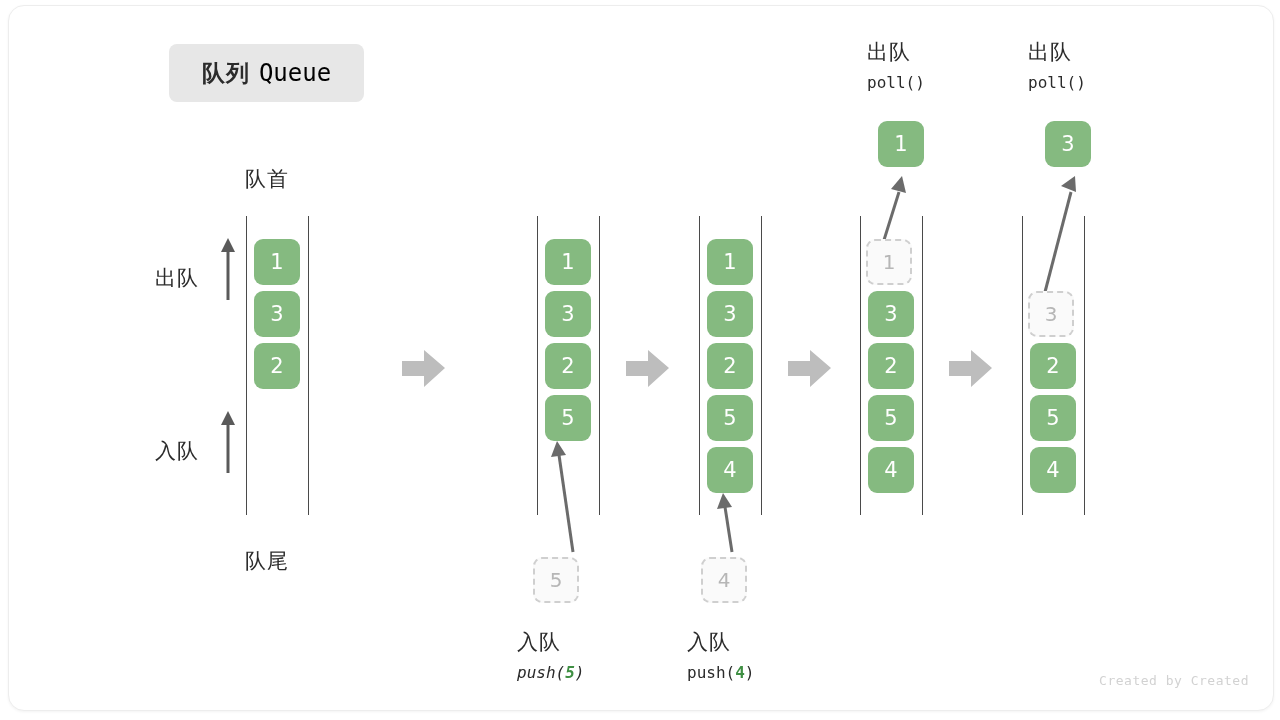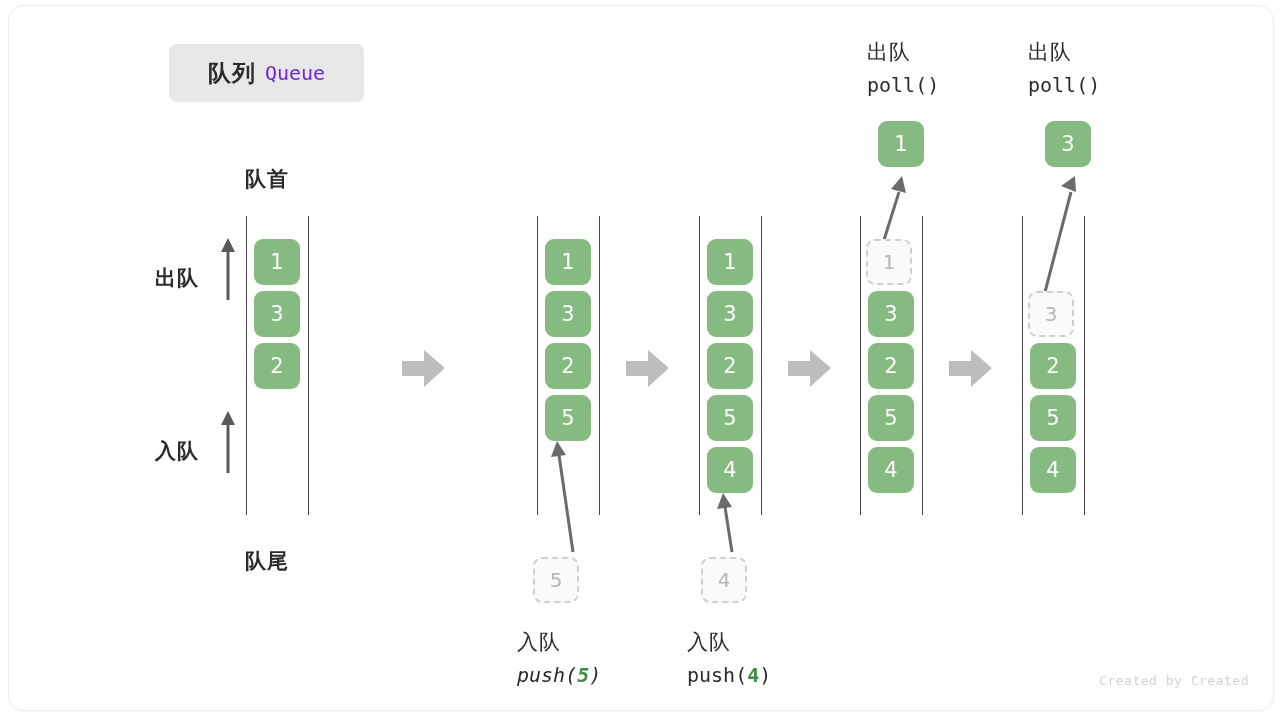--- a/index.html
+++ b/index.html
@@ -8,28 +8,28 @@
   #card{position:absolute;left:8px;top:5px;width:1264px;height:704px;
         background:#ffffff;border:1px solid #ededed;border-radius:16px;
         box-shadow:0 1px 3px rgba(0,0,0,0.05);overflow:hidden;}
   .abs{position:absolute;}
 
   
   #title-badge{left:160px;top:38px;width:195px;height:58px;background:#e7e7e7;
       border-radius:8px;display:flex;align-items:center;justify-content:center;gap:9px;}
   #title-badge .cn{font-size:23px;font-weight:bold;color:#2b2b2b;letter-spacing:1px;}
   #title-badge .en{font-family:"DejaVu Sans Mono","Liberation Mono",monospace;
-      font-size:20px;color:#6d28d9;}
+      font-size:24px;color:#000000;}
 
   
-  .cn-bold{font-size:21px;font-weight:bold;color:#2b2b2b;letter-spacing:1px;
+  .cn-bold{font-size:21px;font-weight:normal;color:#2b2b2b;letter-spacing:1px;
            white-space:nowrap;}
   .op-cn{font-size:21px;color:#2b2b2b;letter-spacing:1px;white-space:nowrap;}
   .op-code{font-family:"DejaVu Sans Mono","Liberation Mono",monospace;
-      font-size:20px;color:#2b2b2b;white-space:nowrap;}
+      font-size:16px;color:#2b2b2b;white-space:nowrap;}
   .op-code .hl{color:#3f8f43;font-weight:bold;}
 
   
   .rail{width:1px;background:#4a4a4a;top:210px;height:299px;}
 
   
   .cell{width:46px;height:46px;border-radius:9px;background:#85ba80;
         color:#ffffff;font-size:21px;display:flex;align-items:center;
         justify-content:center;font-family:"DejaVu Sans","Liberation Sans",sans-serif;}
   .ghost{width:46px;height:46px;border-radius:9px;background:#fafafa;

